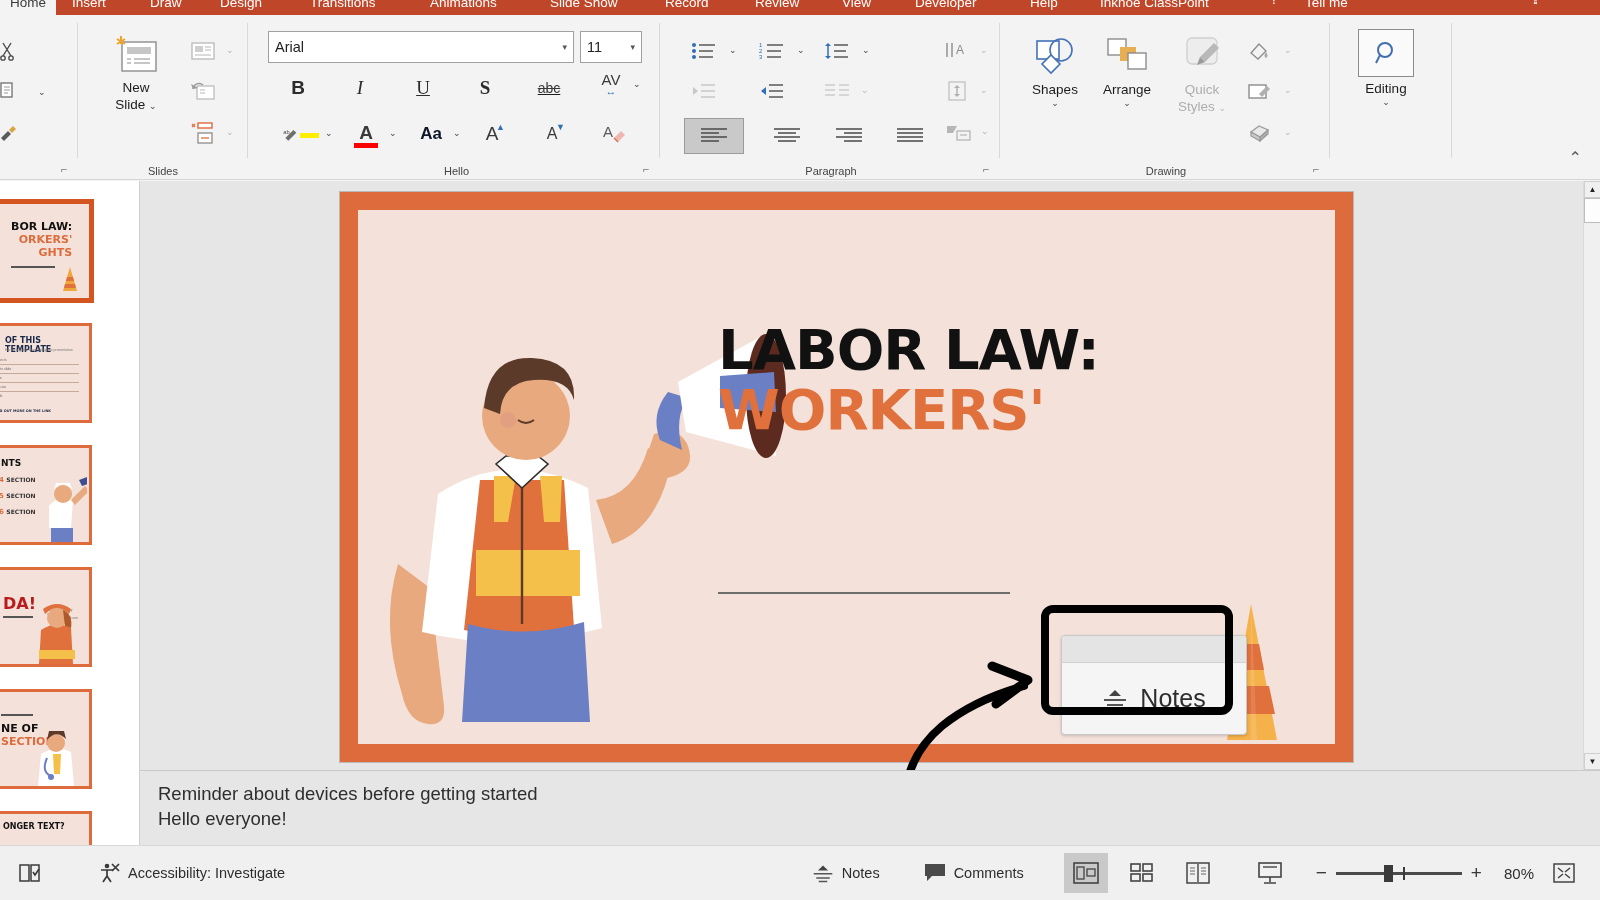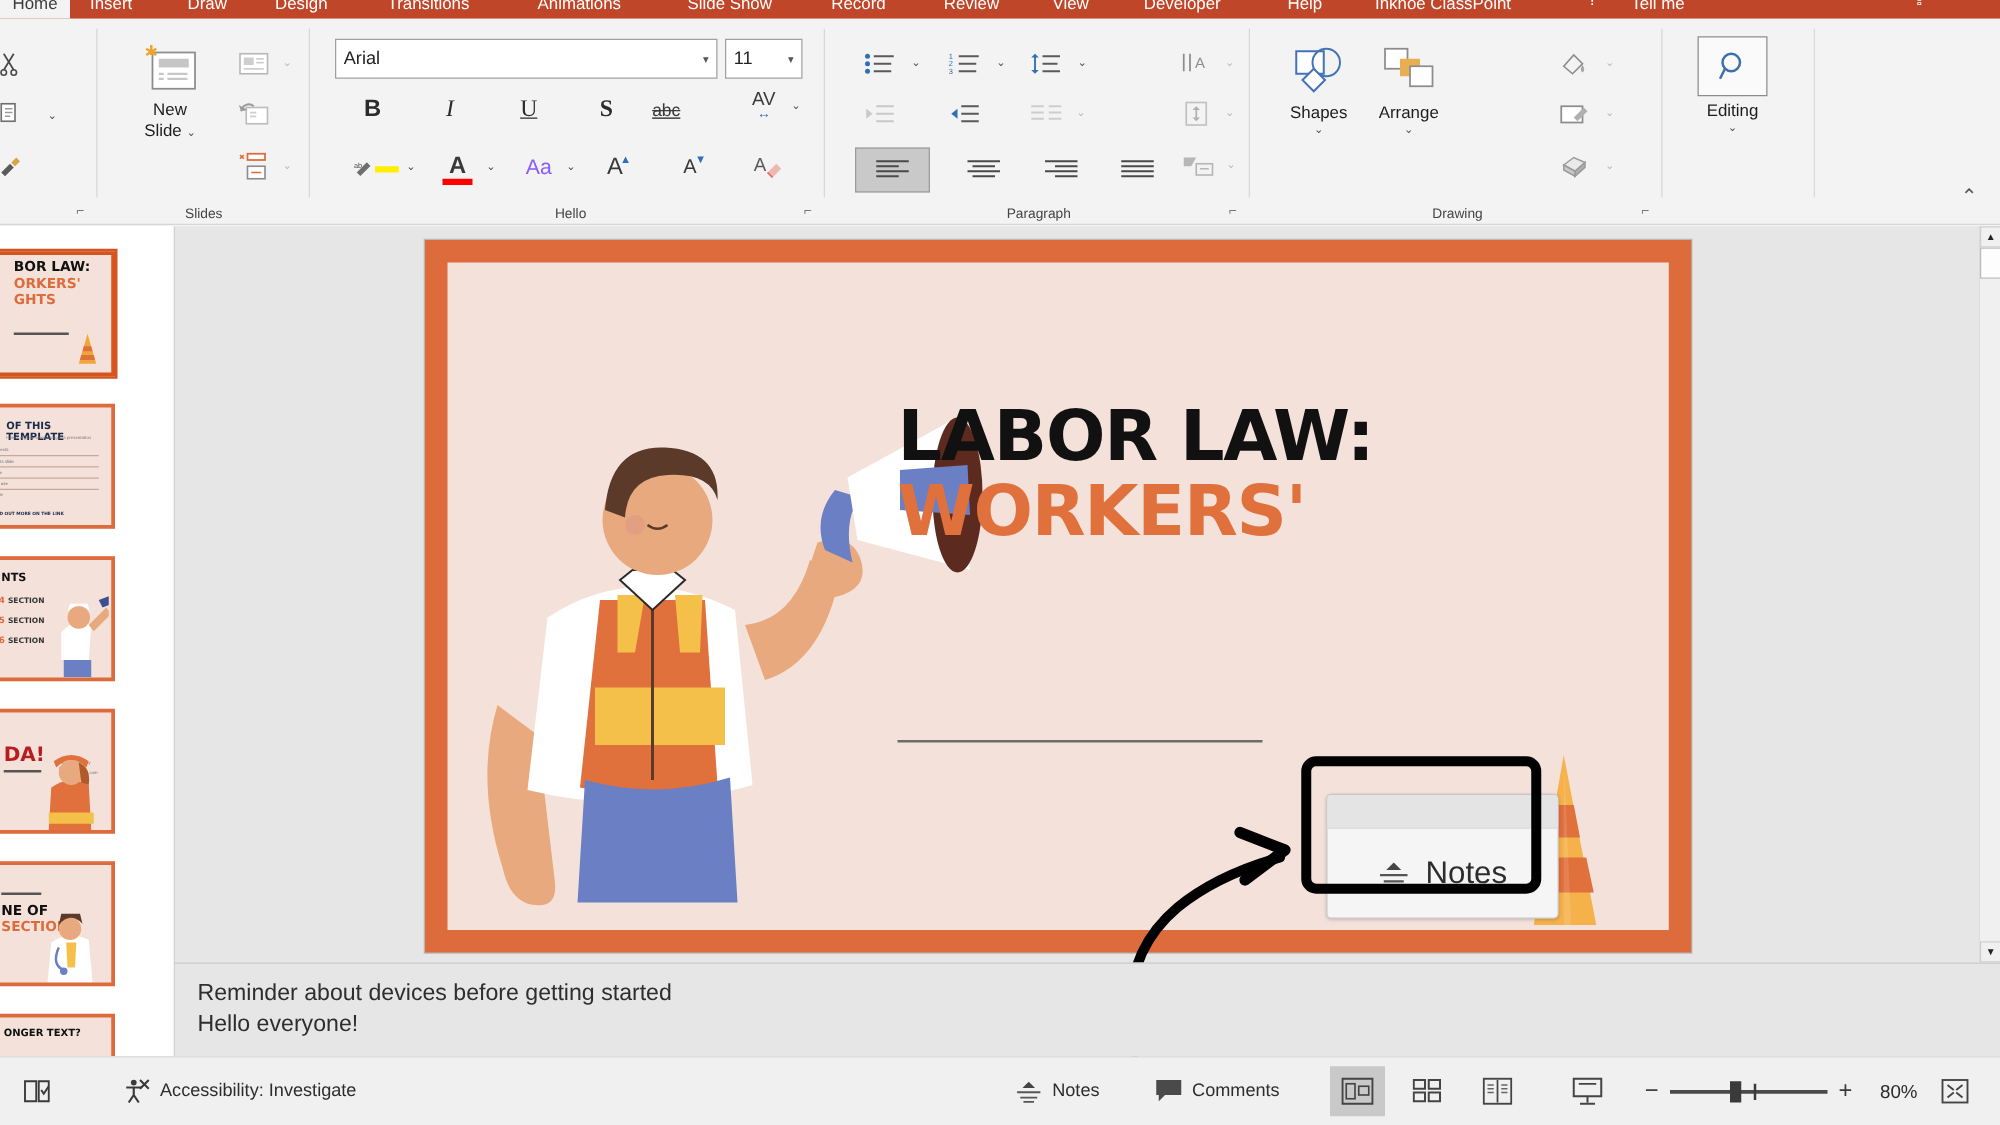--- a/index.html
+++ b/index.html
@@ -255,21 +255,21 @@
       </div>
     <div class="smallbtn" style="left:90px; top:58px; width:34px; height:30px;">
         <span class="ft ft-i">I</span>
       </div>
     <div class="smallbtn" style="left:153px; top:58px; width:34px; height:30px;">
         <span class="ft ft-u">U</span>
       </div>
     <div class="smallbtn" style="left:215px; top:58px; width:34px; height:30px;">
         <span class="ft ft-s">S</span>
       </div>
-    <div class="smallbtn" style="left:260px; top:58px; width:40px; height:30px;text-decoration:underline;">
+    <div class="smallbtn" style="left:276px; top:58px; width:40px; height:30px;text-decoration:underline;">
         <span class="ft-strike">abc</span>
       </div>
     <div class="smallbtn" style="left:338px; top:54px; width:40px; height:30px; flex-direction:column;">
       <span style="font-size:15px; color:#3a3a3a; line-height:15px;">AV</span>
       <span style="color:#2f6fb5; font-size:11px; line-height:9px;">↔</span>
     </div>
     <div class="chev" style="position:absolute; left:380px; top:64px;">⌄</div>
 
     <div class="smallbtn" style="left:28px; top:103px; width:38px; height:34px; flex-direction:row;">
       <svg width="26" height="20" viewBox="0 0 26 20">
@@ -278,21 +278,21 @@
         </svg>
       <div style="width:26px; height:5px; background:#ffee00;"></div>
     </div>
     <div class="chev" style="position:absolute; left:72px; top:113px;">⌄</div>
     <div class="smallbtn" style="left:96px; top:103px; width:34px; height:34px; flex-direction:column;">
       <span style="font-size:19px; font-weight:bold; color:#3a3a3a; line-height:20px;">A</span>
       <div style="width:24px; height:5px; background:#ff0000;"></div>
     </div>
     <div class="chev" style="position:absolute; left:136px; top:113px;">⌄</div>
     <div class="smallbtn" style="left:160px; top:104px; width:36px; height:30px;">
-        <span style="font-size:17px; color:#8b5cf6;">Aa</span>
+        <span style="font-size:17px; color:#0f172a;font-weight:bold;">Aa</span>
       </div>
     <div class="chev" style="position:absolute; left:200px; top:113px;">⌄</div>
     <div class="smallbtn" style="left:222px; top:104px; width:34px; height:30px;">
       <span style="font-size:19px; color:#3a3a3a; position:relative;">A</span>
       <span style="color:#2f6fb5; font-size:9px; position:absolute; top:3px; right:4px;">▲</span>
     </div>
     <div class="smallbtn" style="left:282px; top:104px; width:34px; height:30px;">
       <span style="font-size:16px; color:#3a3a3a;">A</span>
       <span style="color:#2f6fb5; font-size:9px; position:absolute; top:3px; right:4px;">▼</span>
     </div>
@@ -417,20 +417,29 @@
     </div>
     <div class="bigbtn" style="left:90px; top:18px; width:70px;">
       <svg width="54" height="48" viewBox="0 0 54 48" style="margin:0 auto;">
           <rect x="8" y="6" width="18" height="16" fill="#fff" stroke="#8c8c8c" stroke-width="1.4"></rect>
           <rect x="20" y="14" width="16" height="14" fill="#e8ae52"></rect>
           <rect x="28" y="20" width="18" height="16" fill="#fff" stroke="#8c8c8c" stroke-width="1.4"></rect>
         </svg>
       <div class="cap">Arrange</div>
       <div class="chev">⌄</div>
     </div>
+    <div class="bigbtn" style="left:162px; top:18px; width:76px;">
+      <svg width="56" height="48" viewBox="0 0 56 48" style="margin:0 auto;">
+          <rect x="13" y="5" width="30" height="26" rx="5" fill="#ededed" stroke="#cfcfcf" stroke-width="1.3"></rect>
+          <path d="M26 24 L40 10 L45 15 L31 29 Z" fill="#b9b9b9"></path>
+          <path d="M26 24 L23 32 L31 29 Z" fill="#9a9a9a"></path>
+        </svg>
+      <div class="cap dim">Quick</div>
+      <div class="cap dim">Styles <span class="chev dim">⌄</span></div>
+    </div>
     <div class="smallbtn" style="left:240px; top:22px; width:34px; height:28px;">
       <svg width="26" height="22" viewBox="0 0 26 22">
           <path d="M5 13 L13 4 L20 11 L12 19 Z" stroke="#8c8c8c" stroke-width="1.3" fill="none"></path>
           <path d="M20 12 q3 4 0 6 q-3 -2 0 -6" fill="#a8a8a8"></path>
         </svg>
     </div>
     <div class="chev dim" style="position:absolute; left:282px; top:30px;">⌄</div>
     <div class="smallbtn" style="left:240px; top:62px; width:34px; height:28px;">
       <svg width="26" height="22" viewBox="0 0 26 22">
           <rect x="3" y="5" width="17" height="13" stroke="#8c8c8c" stroke-width="1.4" fill="#fff"></rect>
@@ -465,21 +474,21 @@
     <div class="gdiv"></div>
     <div class="glabel"></div>
   </div>
 
   <div style="position:absolute; right:18px; bottom:12px; font-size:16px; color:#5a5a5a; cursor:default;">⌃</div>
 </div>
 
 <div id="thumbpane">
 
   <div class="thumb sel" style="top:20px;">
-    <div style="position:absolute; left:56px; top:3px; font:bold 11px 'DejaVu Sans',sans-serif; color:#111; line-height:13px;">
+    <div style="position:absolute; left:56px; top:16px; font:bold 11px 'DejaVu Sans',sans-serif; color:#111; line-height:13px;text-align:right;">
       BOR LAW:<br><span style="color:#dd6b3c;">ORKERS'<br>GHTS</span>
     </div>
     <div style="position:absolute; left:56px; top:62px; width:44px; height:2px; background:#555;"></div>
     <svg style="position:absolute; right:8px; bottom:5px;" width="22" height="28" viewBox="0 0 22 28">
         <path d="M11 2 L18 26 L4 26 Z" fill="#f0a73a"></path>
         <path d="M8 12 h6 l1 4 h-8 Z" fill="#e0703c"></path>
         <path d="M6 19 h10 l1 4 h-12 Z" fill="#e0703c"></path>
       </svg>
   </div>
 

